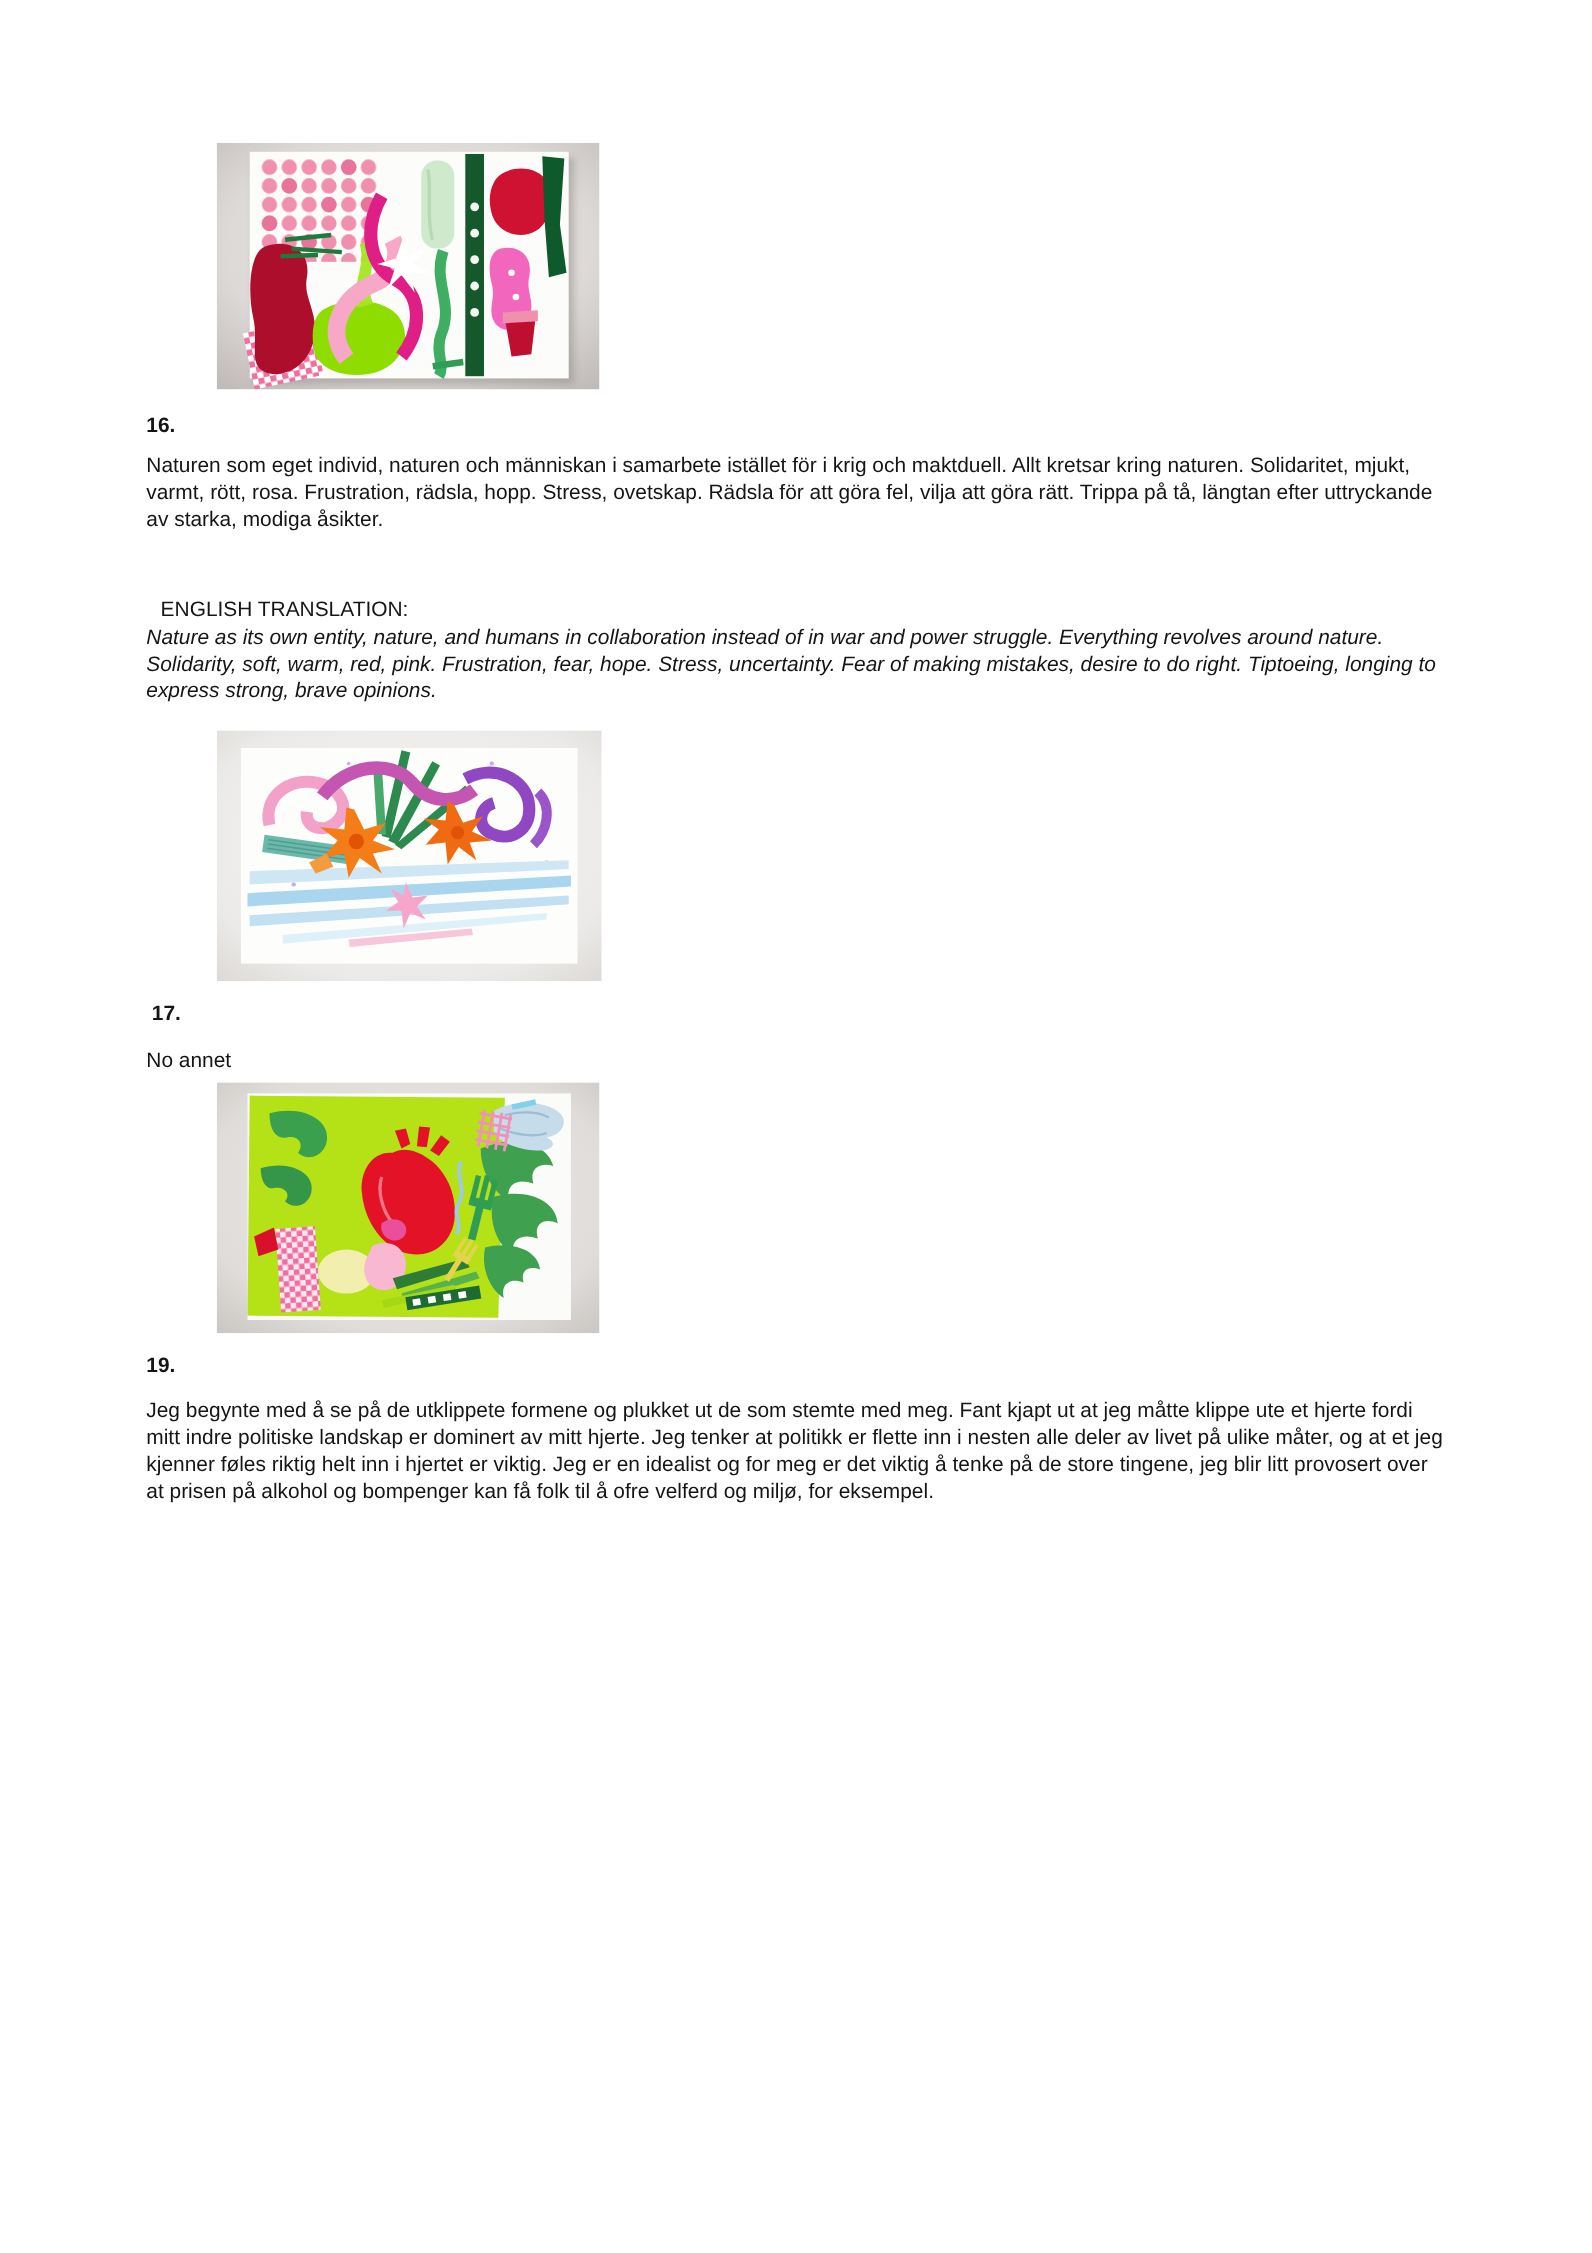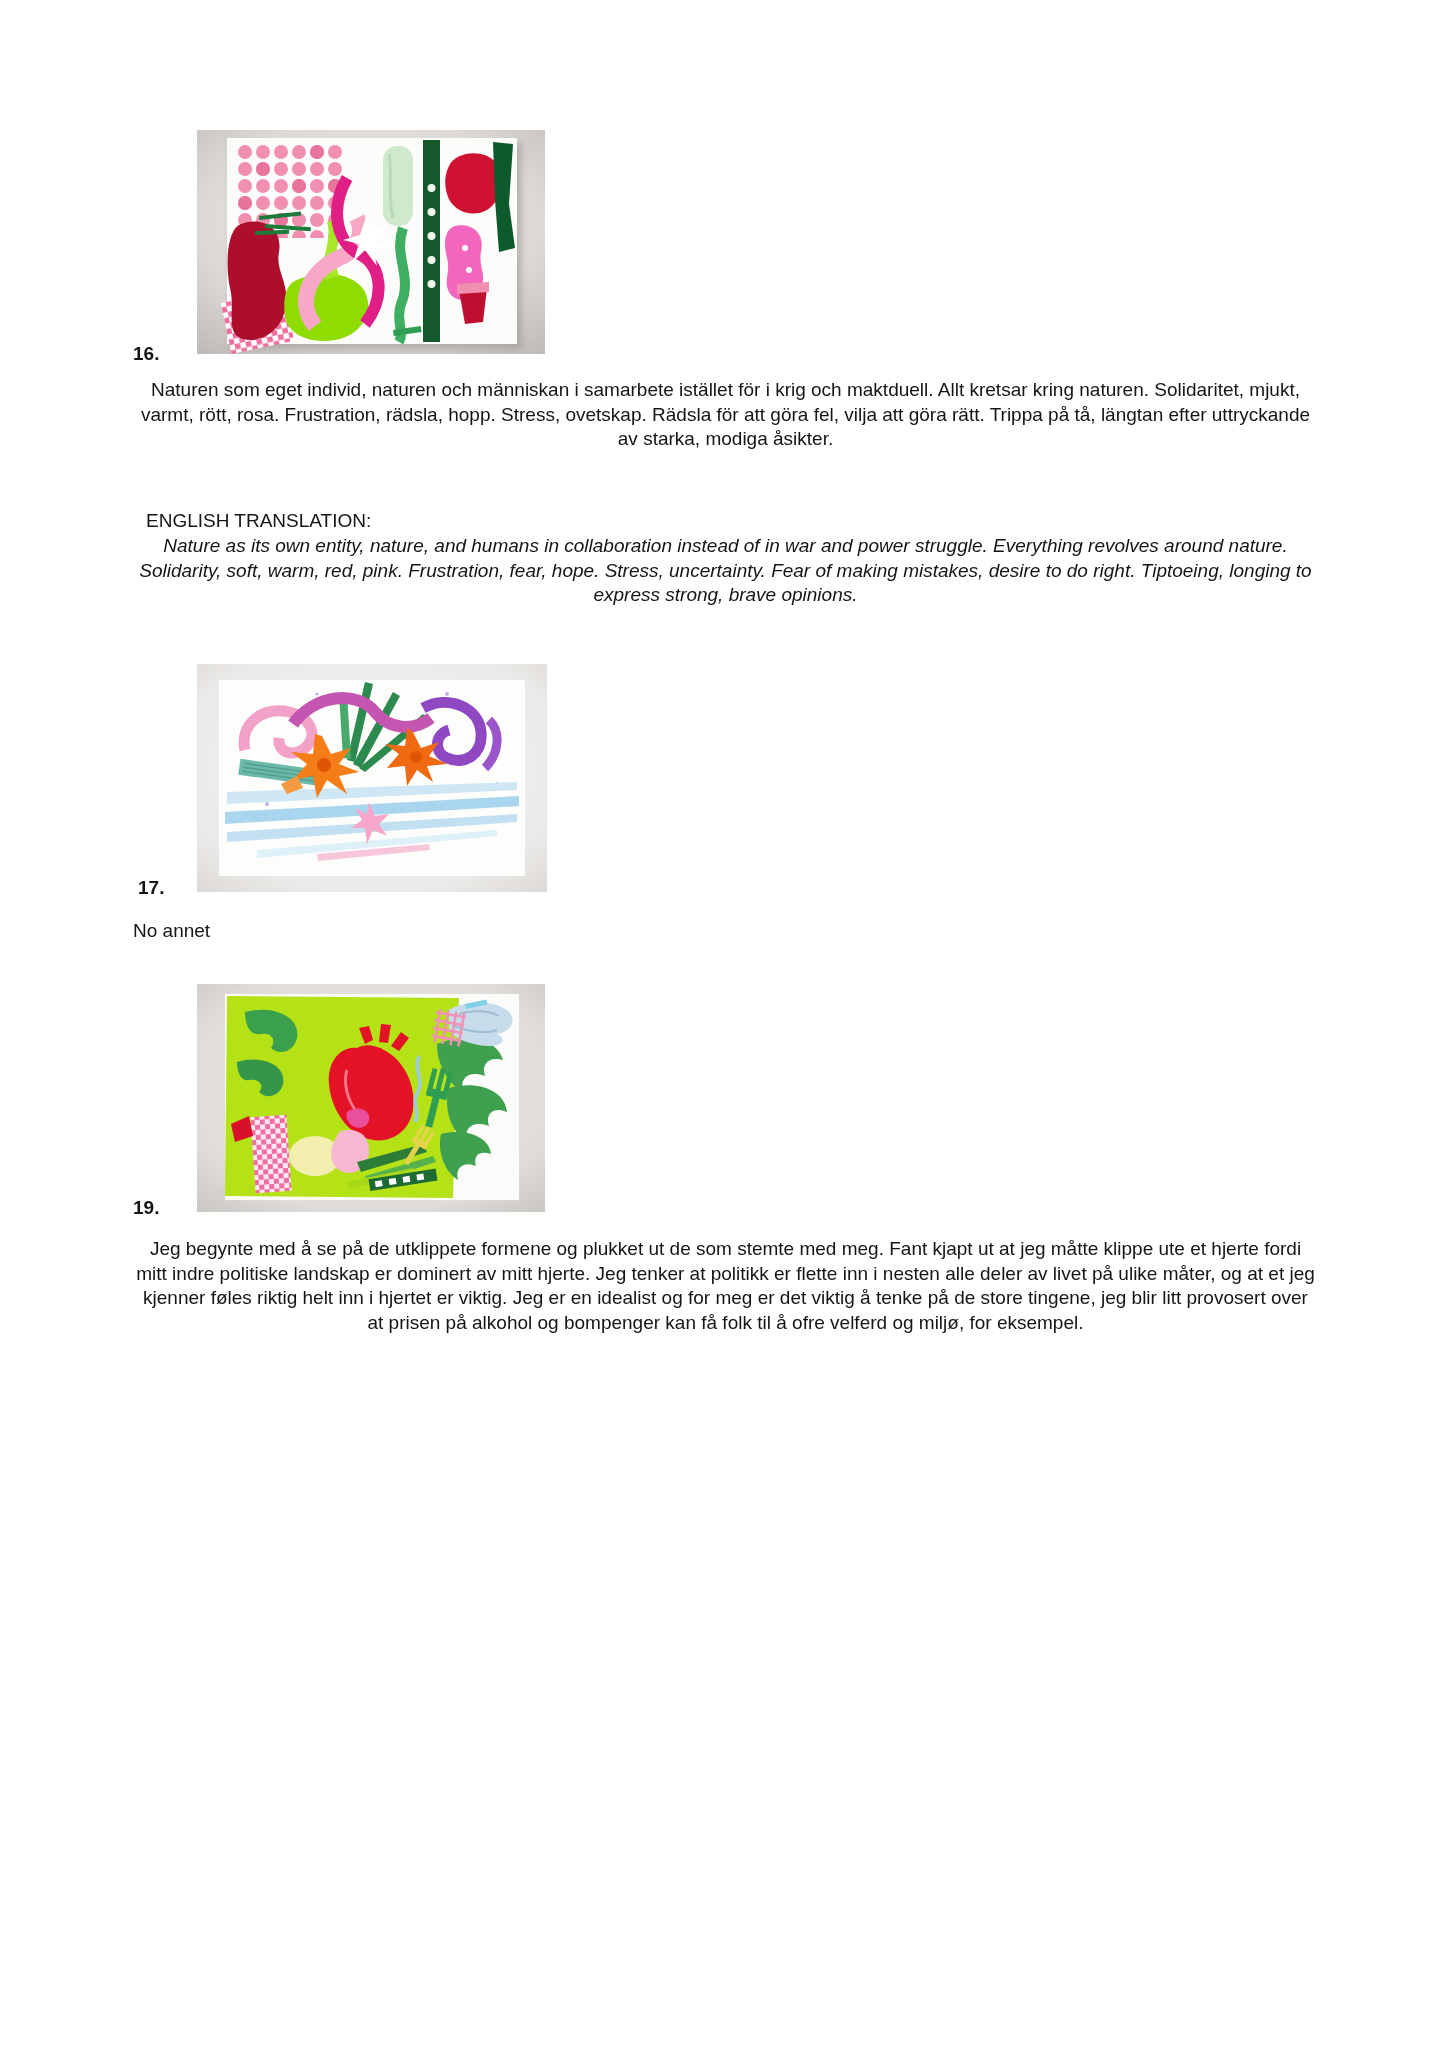--- a/index.html
+++ b/index.html
@@ -8,22 +8,22 @@
   .page {
     position:relative;
     width:1447px; height:2048px;
     background:#ffffff;
     color:#151515;
     font-size:19px;
     line-height:24.5px;
     overflow:hidden;
     margin:0 auto;
   }
-  .abs { position:absolute; }
-  .para { width:1185px;text-align:center; }
+  .abs { position:absolute;margin-top:34px; }
+  .para { width:1185px; }
   .num { font-weight:700; }
   .italic { font-style:italic; }
   figure.photo { position:absolute; display:block; font-size:0; }
   figure.photo svg { display:block; }
 </style>
 </head>
 <body>
 
 <div class="page">
 

